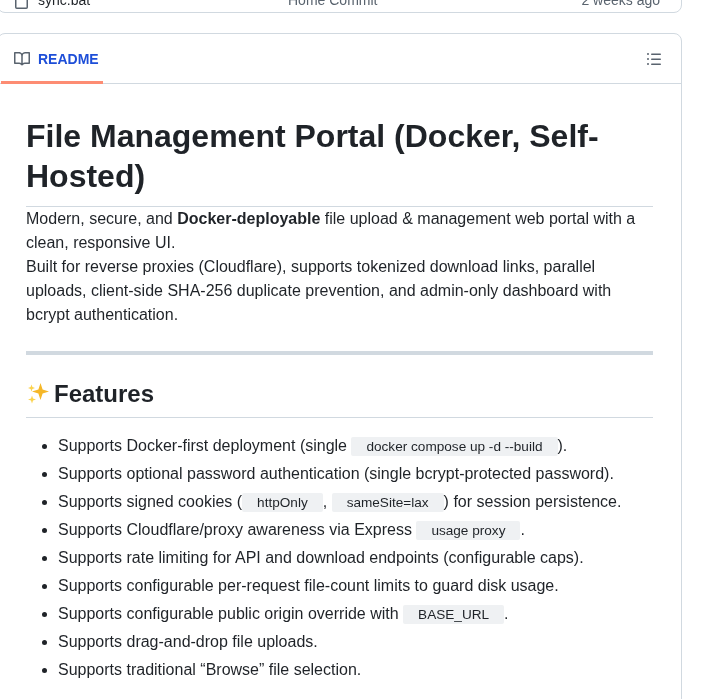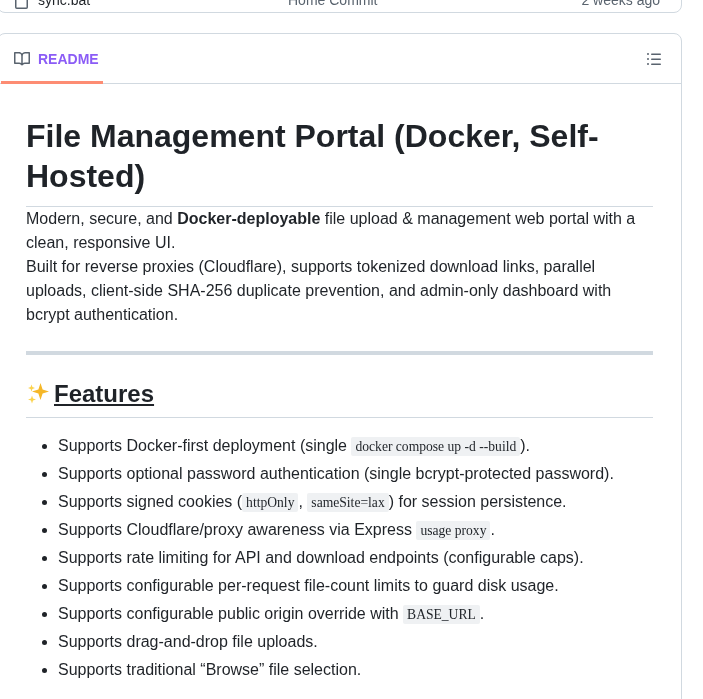--- a/index.html
+++ b/index.html
@@ -27,49 +27,49 @@
   }
   .readme-header{
     position:relative;height:49px;display:flex;align-items:center;
     border-bottom:1px solid #d1d9e0;
   }
   .readme-tab{
     display:flex;align-items:center;gap:8px;height:100%;padding:0 16px 0 16px;
     cursor:pointer;background:none;border:none;font:inherit;
   }
   .book-icon{width:16px;height:16px;color:#59636e;flex:none;}
-  .readme-tab-label{font-size:14px;font-weight:700;color:#8b5cf6;}
+  .readme-tab-label{font-size:14px;font-weight:700;color:#1d4ed8;}
   .tab-underline{position:absolute;left:3px;bottom:-1px;width:102px;height:3px;background:#fd8c73;}
   .header-spacer{flex:1;}
   .toc-button{
     width:32px;height:32px;margin-right:11px;display:flex;align-items:center;justify-content:center;
     background:none;border:none;border-radius:6px;cursor:pointer;color:#59636e;
   }
   .toc-button svg{width:16px;height:16px;}
 
   
   .md-body{padding:32px 28px;font-size:16px;line-height:1.5;}
   .md-title{
     font-size:32px;font-weight:700;line-height:1.25;margin:0 0 0;
     padding-bottom:10px;border-bottom:1px solid #d1d9e0;
   }
   .md-p{margin:0 0 24px;}
   .md-hr{height:4px;background:#d1d9e0;border:0;margin:24px 0;padding:0;}
   .md-h2{
     font-size:24px;font-weight:700;line-height:1.25;margin:0 0 16px;
-    padding-bottom:8px;border-bottom:1px solid #d1d9e0;text-decoration:underline;
+    padding-bottom:8px;border-bottom:1px solid #d1d9e0;
   }
   .sparkles-icon{display:inline-block;width:24px;height:24px;vertical-align:-3px;margin-right:4px;}
   .md-list{margin:0;padding-left:32px;}
   .md-list li{margin-top:4px;}
   .md-list li:first-child{margin-top:0;}
   strong{font-weight:700;}
   code.inline-code{
-    font-family:Liberation Serif, serif;
-    font-size:13.6px;background:#eff1f3;padding:2px 4px;border-radius:2px;white-space:nowrap;
+    font-family:Liberation Sans, sans-serif;
+    font-size:13.6px;background:#eff1f3;padding:2px 15px;border-radius:2px;white-space:nowrap;
   }
 </style>
 </head>
 <body>
 
 <div class="page">
 
   <div class="top-card">
     <span class="file-icon">
       <svg viewBox="0 0 16 16" width="16" height="16" fill="currentColor" aria-hidden="true">

